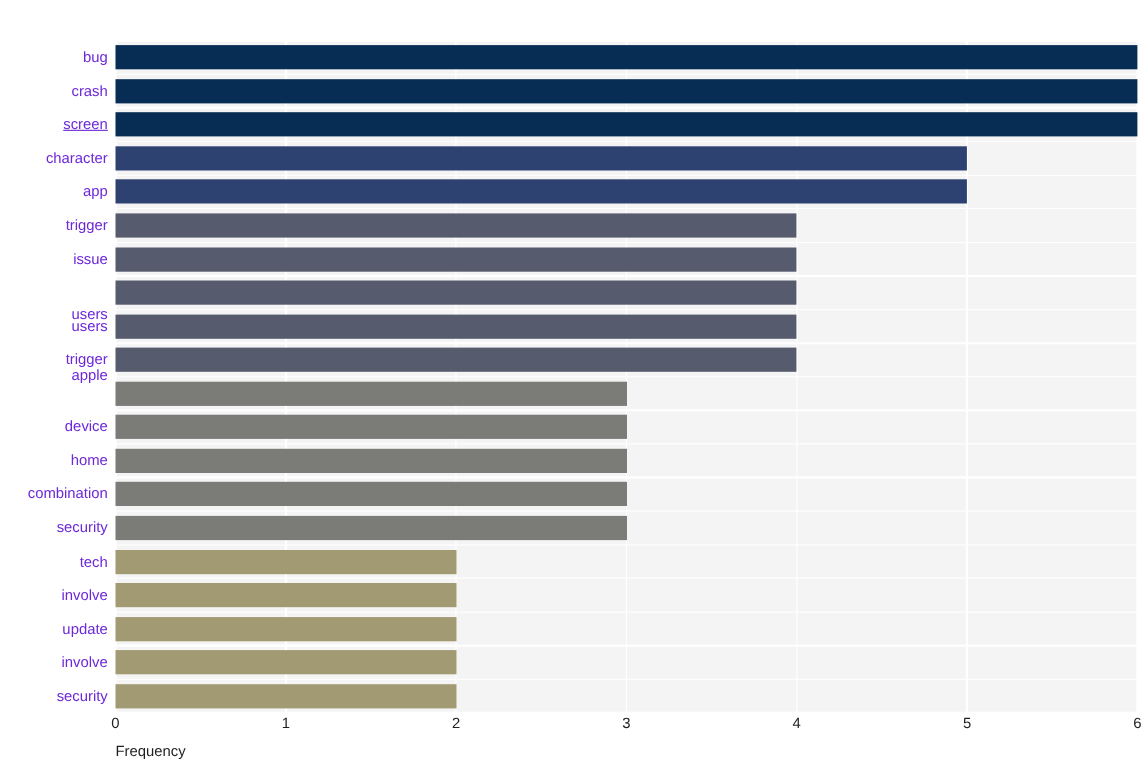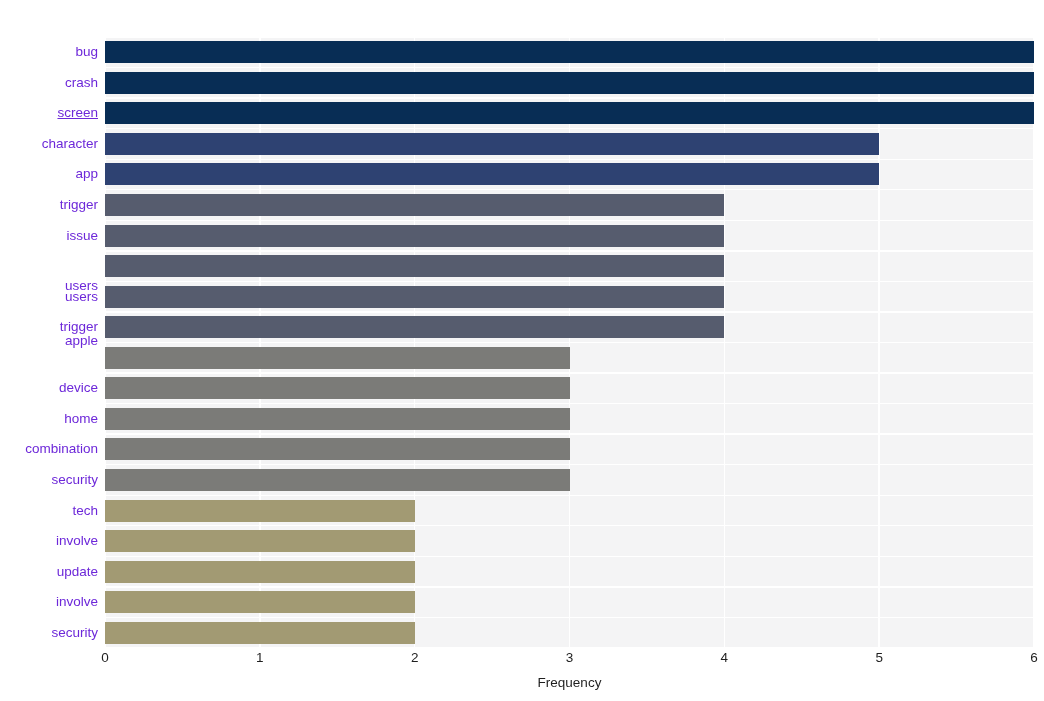--- a/index.html
+++ b/index.html
@@ -100,21 +100,20 @@
     text-align: center;
     font-size: 13.5px;
     color: #1f1f1f;
   }
 
   #x-axis-label {
     position: absolute;
     left: 105px;
     top: 675px;
     width: 929px;
-    text-align: center;
     font-size: 13.5px;
     color: #1f1f1f;
   }
 </style>
 </head>
 <body>
 
 <div id="figure">
 
 

